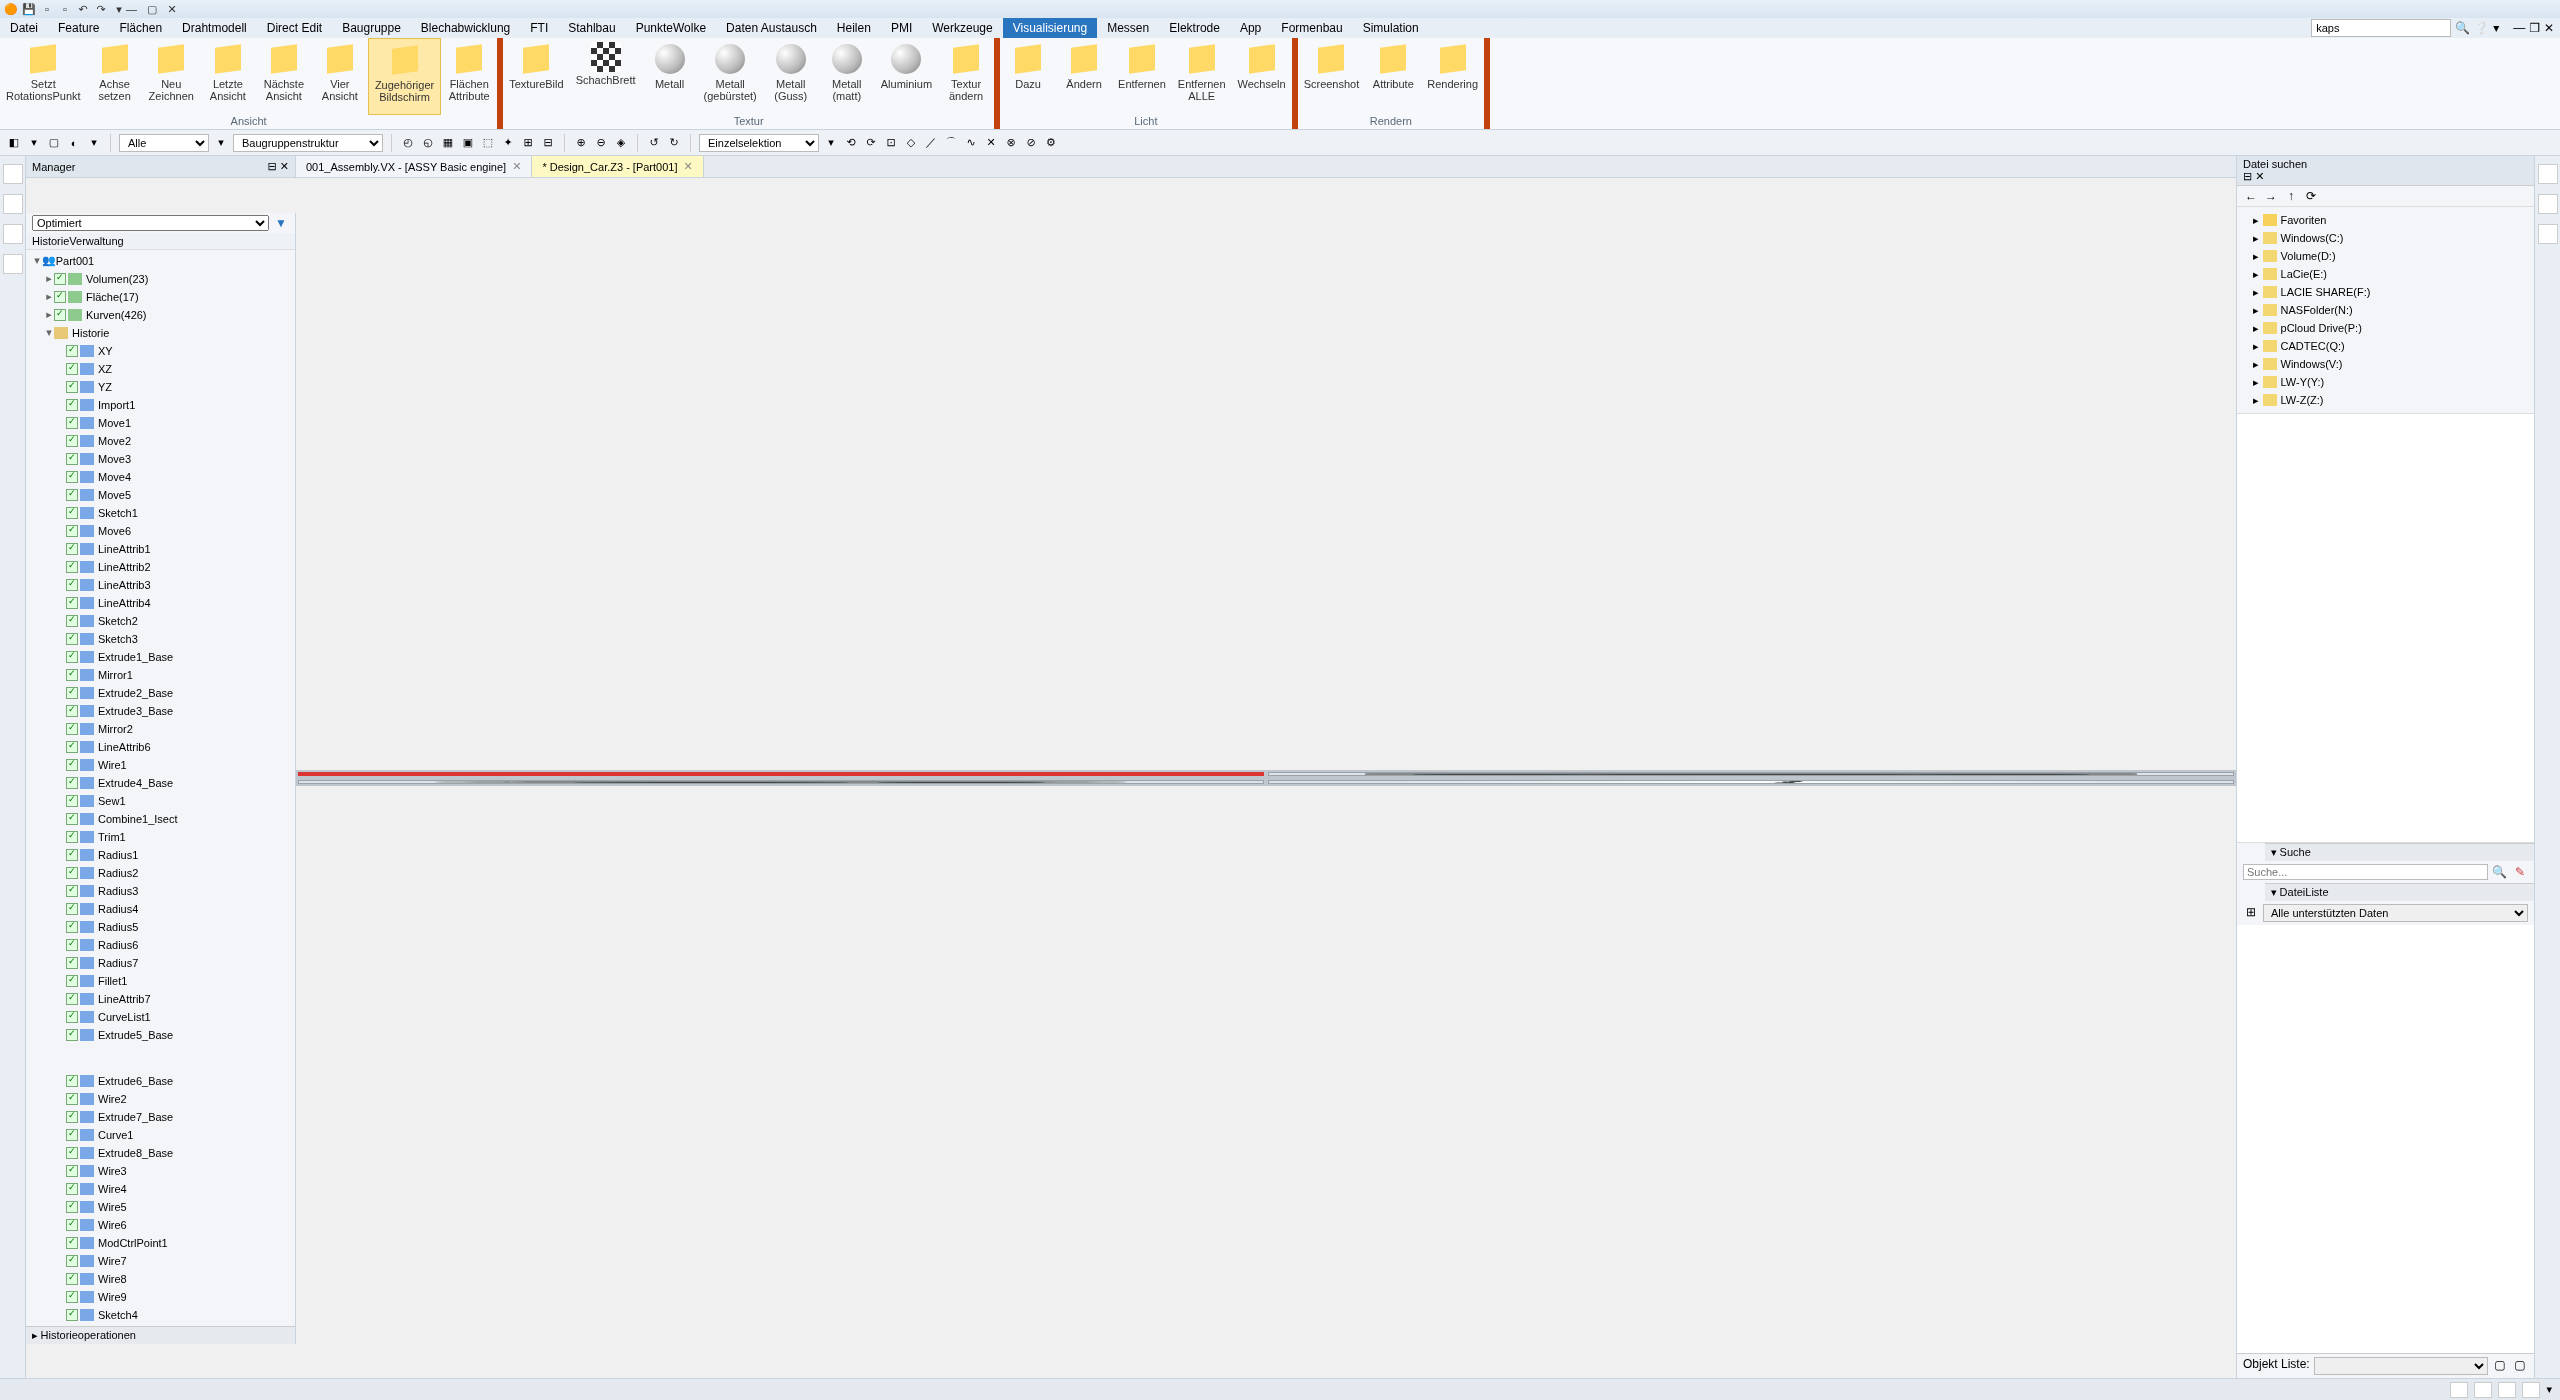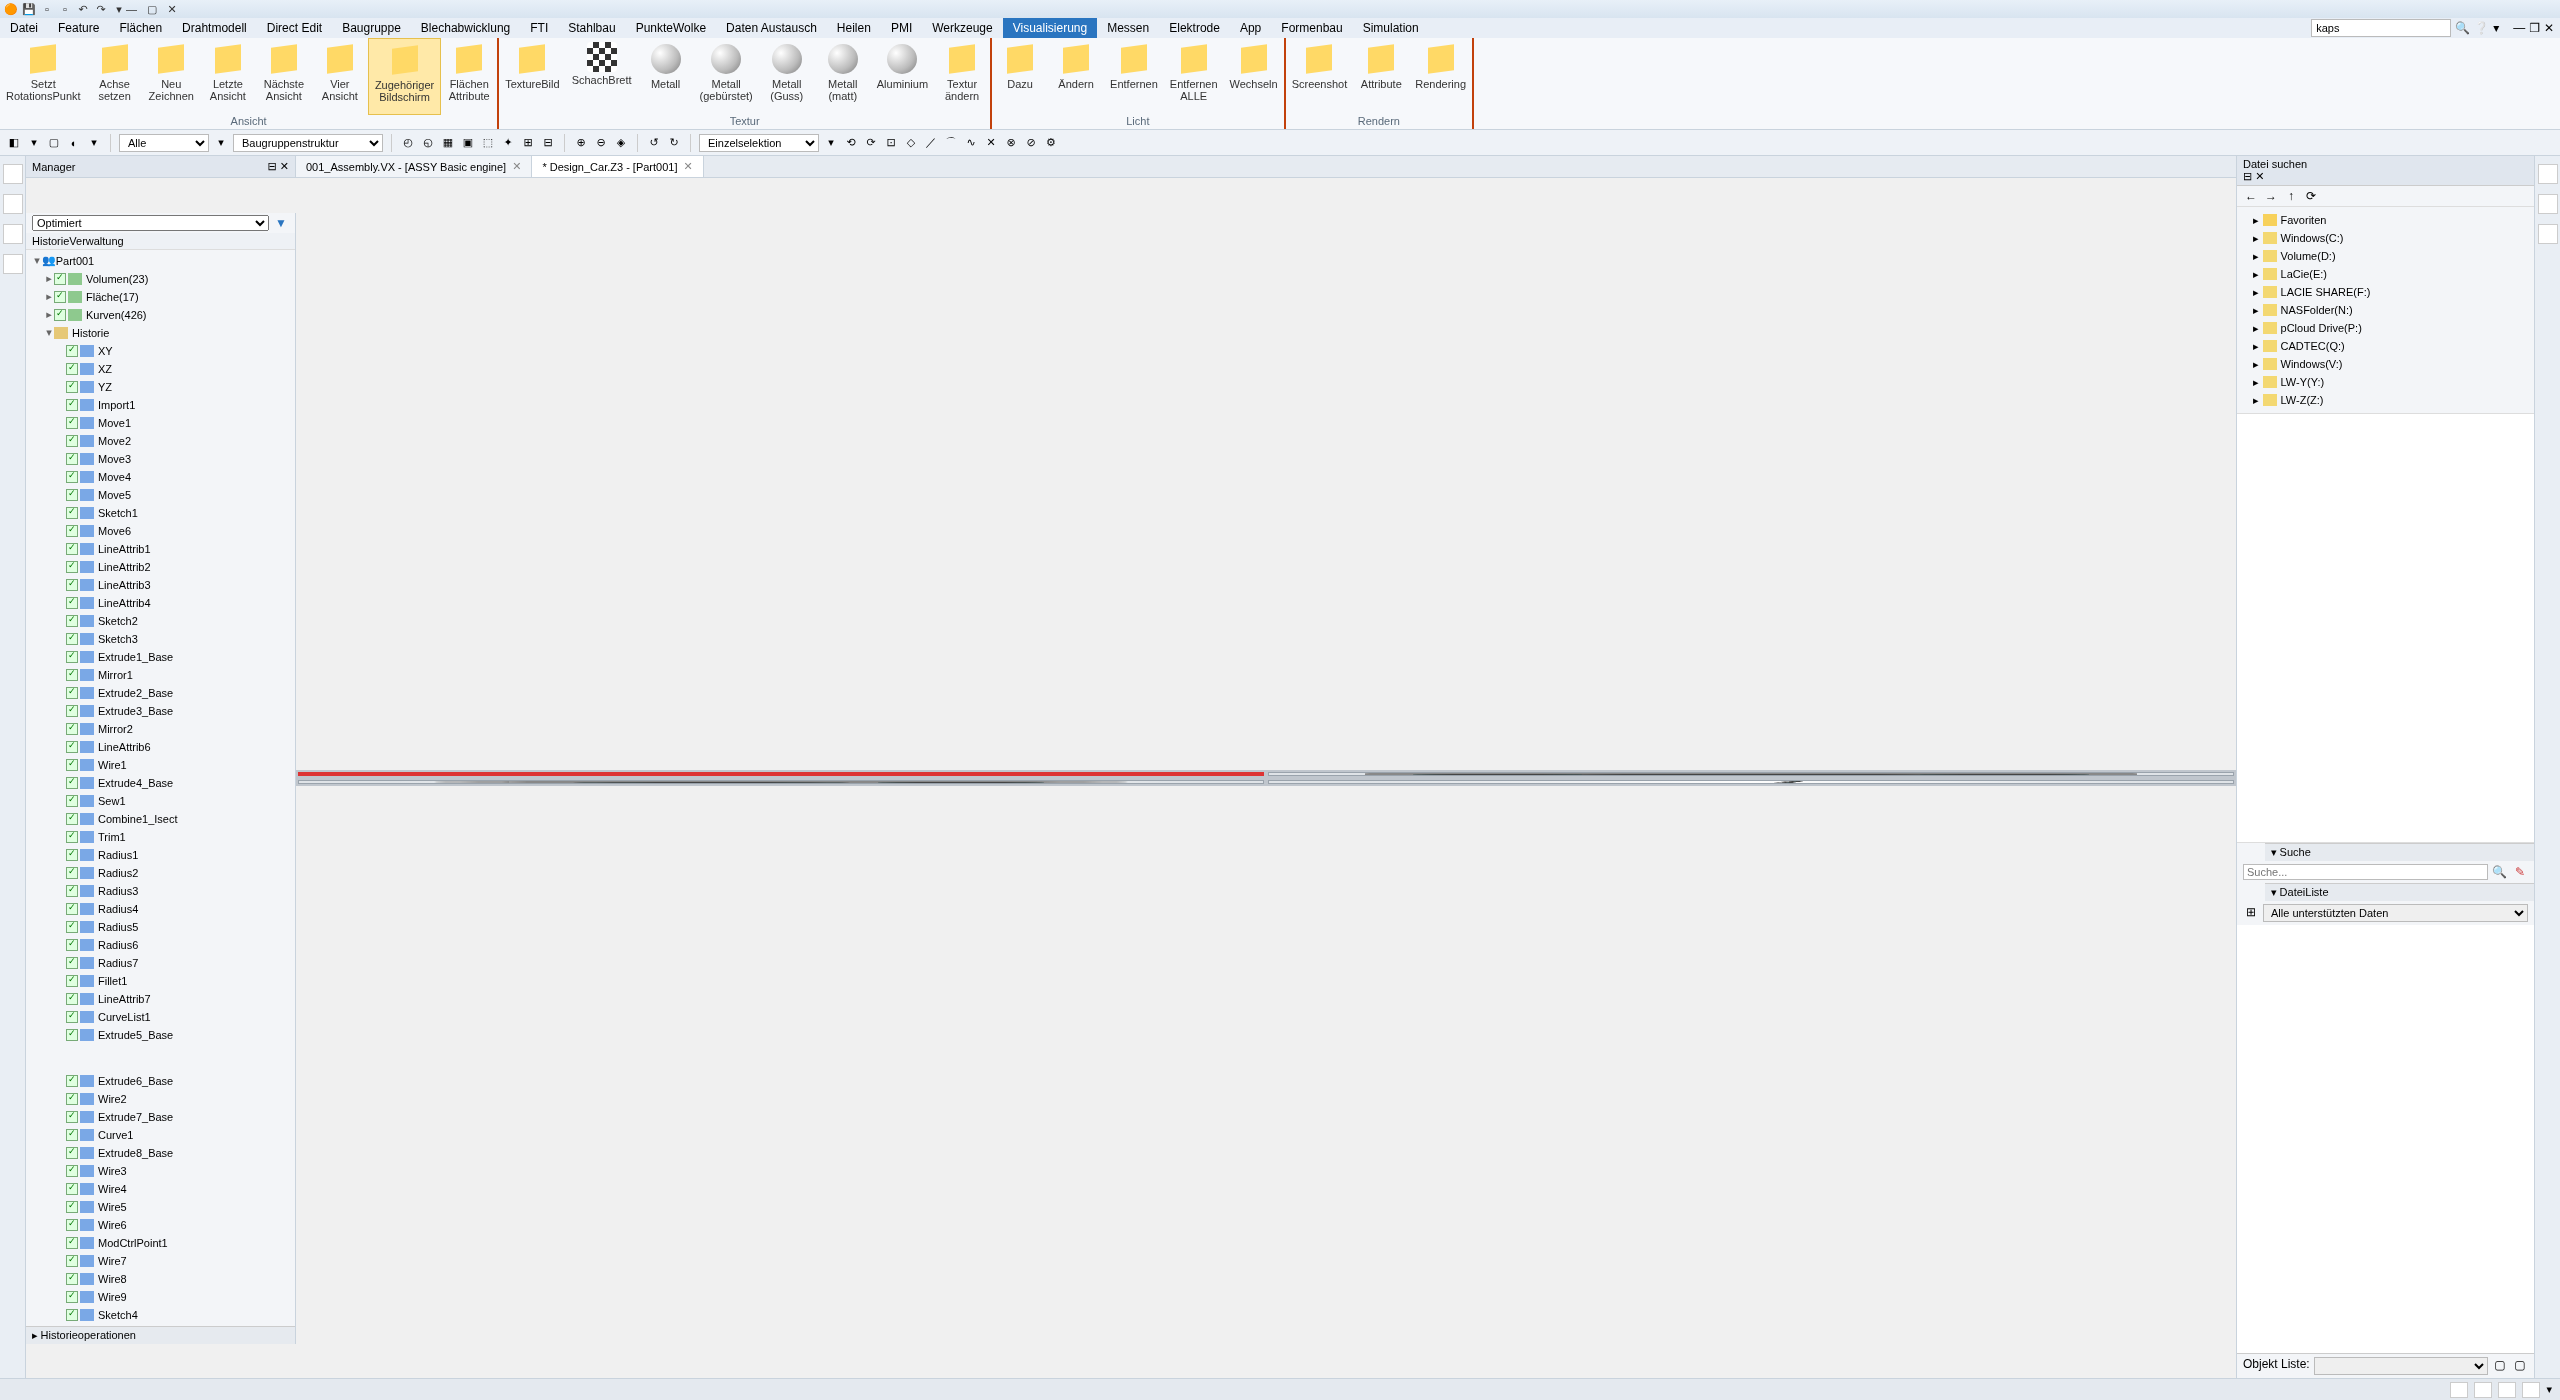--- a/index.html
+++ b/index.html
@@ -15,40 +15,40 @@
 
 .menubar { height: 20px; background: #e8eef6; display: flex; align-items: stretch; font-size: 12px; }
 .menubar .menuitem { padding: 2px 10px; display: flex; align-items: center; cursor: pointer; }
 .menubar .menuitem.active { background: #2a75c0; color: #fff; }
 .menubar .spacer { flex: 1; }
 .menubar .searchbox { width: 140px; border: 1px solid #bbb; background: #fff; padding: 1px 4px; margin: 1px 4px; font-size: 11px; }
 .menubar .searchicons { display: flex; gap:4px; align-items:center; padding-right:6px;}
 
 
 .ribbon { height: 92px; background: #f6f8fb; border-bottom: 1px solid #c9d3dd; display: flex; }
-.rgroup { border-right: 2px solid #c2410c; display: flex; flex-direction: column; }
+.rgroup { border-right: 6px solid #c2410c; display: flex; flex-direction: column; }
 .rgroup .btns { display: flex; flex: 1; }
 .rgroup .lbl { text-align: center; font-size: 11px; color: #5a6a7a; padding: 0 0 2px 0; }
 .rbtn { display: flex; flex-direction: column; align-items: center; justify-content: flex-start; padding: 4px 6px 0 6px; min-width: 56px; cursor: pointer; }
 .rbtn.sel { background: #ffe9a8; border: 1px solid #e6c04d; }
 .rbtn .ico { width: 34px; height: 34px; border-radius: 4px; display: flex; align-items: center; justify-content: center; margin-bottom: 2px; }
 .rbtn .cap { font-size: 11px; text-align: center; line-height: 12px; color: #333; white-space: pre-line; }
 .sphere { width: 30px; height: 30px; border-radius: 50%; background: radial-gradient(circle at 30% 30%, #fff, #bbb 60%, #777); }
 .cube { width: 26px; height: 26px; background: #ffd966; transform: skewY(-8deg); }
 
 
 .toolbar2 { height: 26px; background: #eef2f7; border-bottom: 1px solid #c9d3dd; display: flex; align-items: center; padding: 0 6px; gap: 4px; font-size: 11px; }
 .toolbar2 input, .toolbar2 select { border: 1px solid #bbb; font-size: 11px; padding: 1px 4px; background: #fff; }
 .toolbar2 .sep { width: 1px; height: 18px; background: #ccc; margin: 0 4px; }
 .tbico { width:16px; height:16px; display:inline-flex; align-items:center; justify-content:center; }
 
 
 .doctabs { height: 22px; background: #e6ebf1; display: flex; align-items: stretch; font-size: 11px; border-bottom: 1px solid #c9d3dd; }
 .doctab { padding: 2px 10px; border-right: 1px solid #c9d3dd; display: flex; align-items: center; gap: 6px; cursor: pointer; background: #f1f4f8;}
-.doctab.active { background: #ffffff; }
+.doctab.active { background: #fef9c3; }
 .doctab .x { color: #888; }
 
 
 .main { flex: 1; display: flex; min-height: 0; }
 
 
 .leftrail { width: 26px; background: #e9eef4; border-right: 1px solid #c9d3dd; display: flex; flex-direction: column; align-items: center; gap: 10px; padding-top: 8px;}
 .leftrail .ic { width: 20px; height: 20px; border: 1px solid #ccc; background: #fff; }
 
 

